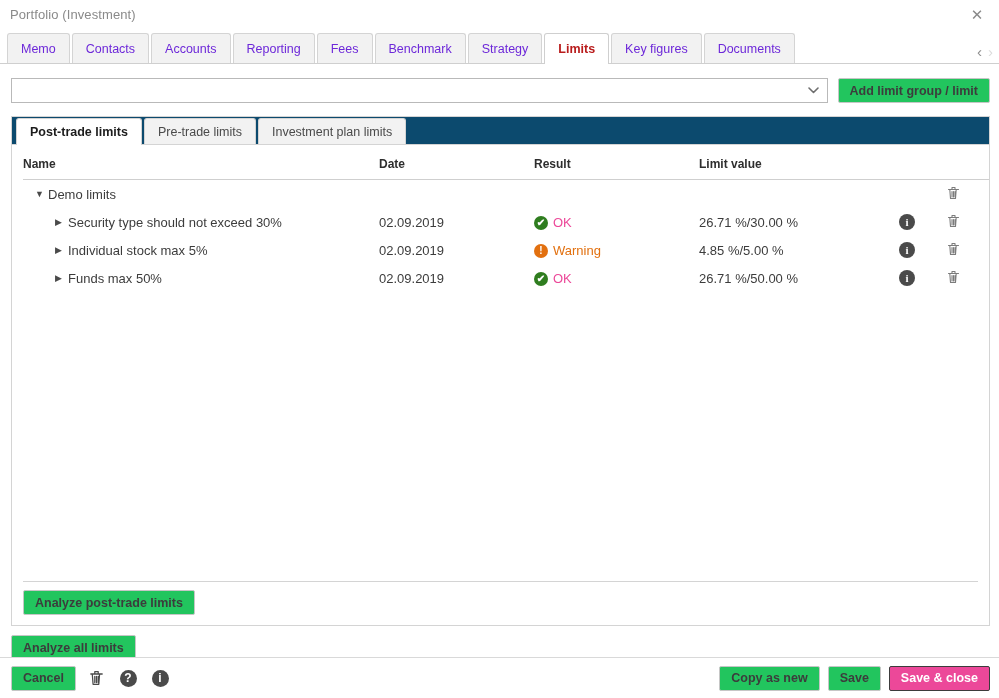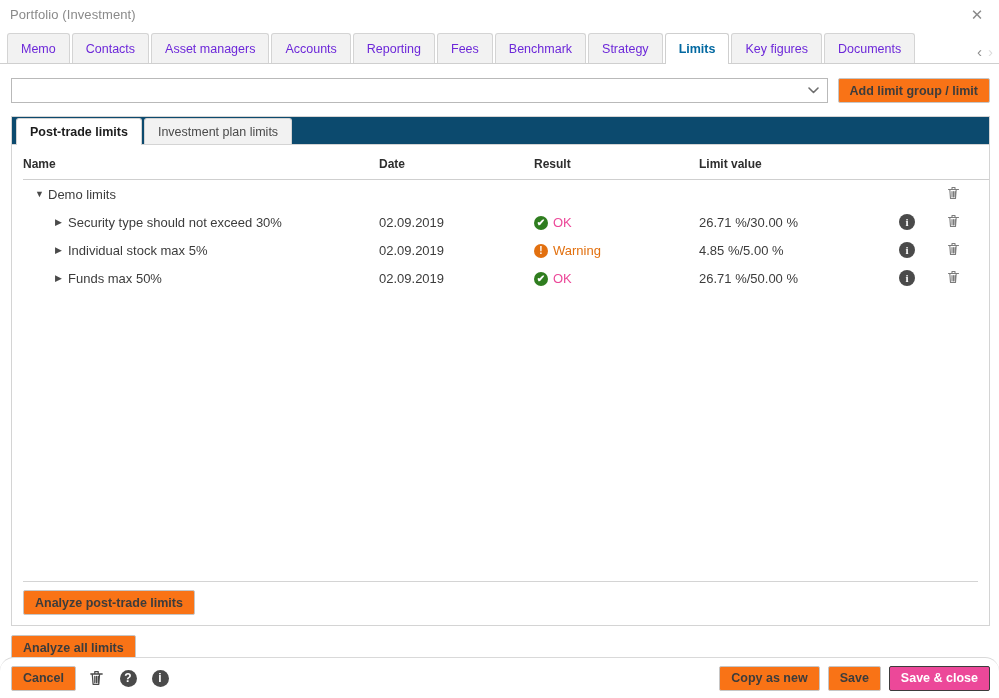--- a/index.html
+++ b/index.html
@@ -53,21 +53,21 @@
     color: #6d28d9;
     background: #f2f2f2;
     border: 1px solid #d4d4d4;
     border-bottom: none;
     border-radius: 3px 3px 0 0;
     cursor: pointer;
     white-space: nowrap;
   }
   .tab.active {
     background: #ffffff;
-    color: #0369a1;
+    color: #b91c1c;
     font-weight: bold;
     height: 31px;
     margin-bottom: -1px;
     border-color: #cfcfcf;
     z-index: 3;
   }
   .tab-nav {
     position: absolute;
     right: 4px; bottom: 4px;
     display: flex; align-items: center; gap: 2px;
@@ -112,21 +112,21 @@
     display: flex; align-items: center; justify-content: center;
     color: #6e6e6e;
   }
   .btn {
     display: inline-flex; align-items: center; justify-content: center;
     height: 25px;
     padding: 0 11px;
     font-size: 12.5px;
     font-weight: bold;
     color: #3c3c3c;
-    background: #f97316;
+    background: #22c55e;
     border: 1px solid #c6c6c6;
     border-radius: 2px;
     cursor: pointer;
     white-space: nowrap;
   }
   .btn.primary {
     background: #ec4899;
     border-color: #3c3c3c;
     color: #ffffff;
   }
@@ -243,21 +243,20 @@
 
   .bottombar {
     position: absolute;
     left: 0; right: 0; bottom: 0;
     height: 41px;
     display: flex; align-items: center;
     padding: 0 9px 0 11px;
     border-top: 1px solid #d9d9d9;
     background: #ffffff;
     gap: 8px;
-    border-radius: 14px;
   }
   .bottombar .spacer { flex: 1 1 auto; }
   .bb-icon {
     width: 24px; height: 24px;
     display: inline-flex; align-items: center; justify-content: center;
     cursor: pointer;
   }
   .icon-circle-dark {
     width: 17px; height: 17px; border-radius: 50%;
     background: #4a4a4a; color: #fff;
@@ -270,21 +269,20 @@
 
 <div class="titlebar">
   <span class="titlebar-text">Portfolio (Investment)</span>
   <span class="titlebar-spacer"></span>
   <span class="close-icon">✕</span>
 </div>
 
 <div class="tabstrip">
   <div class="tab">Memo</div>
   <div class="tab">Contacts</div>
-  <div class="tab">Asset managers</div>
   <div class="tab">Accounts</div>
   <div class="tab">Reporting</div>
   <div class="tab">Fees</div>
   <div class="tab">Benchmark</div>
   <div class="tab">Strategy</div>
   <div class="tab active">Limits</div>
   <div class="tab">Key figures</div>
   <div class="tab">Documents</div>
   <div class="tab-nav">
     <span class="nav-prev">‹</span>
@@ -301,20 +299,21 @@
       </svg>
     </span>
   </div>
   <button class="btn">Add limit group / limit</button>
 </div>
 
 <div class="panel">
 
   <div class="subtabs">
     <div class="subtab active">Post-trade limits</div>
+    <div class="subtab">Pre-trade limits</div>
     <div class="subtab">Investment plan limits</div>
   </div>
 
   <div class="panel-body">
 
     <table class="grid">
       <colgroup>
         <col class="col-name">
           <col class="col-date">
           <col class="col-result">

